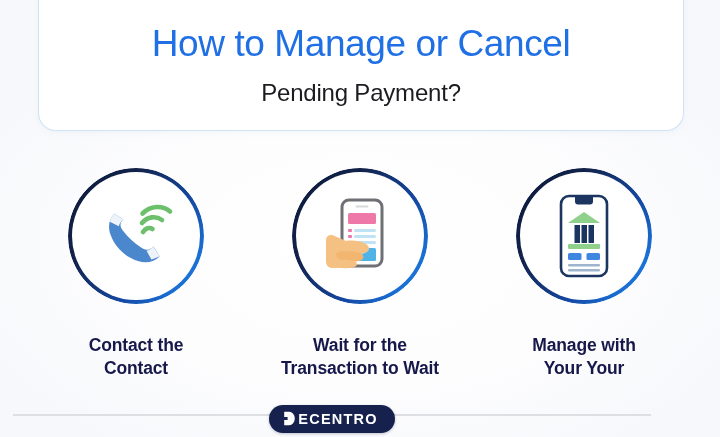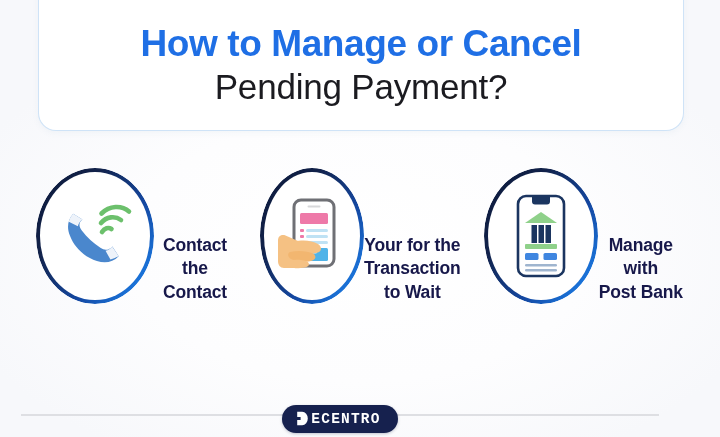--- a/index.html
+++ b/index.html
@@ -31,52 +31,52 @@
     box-shadow: 0 2px 6px rgba(120,150,190,0.07);
     box-sizing: border-box;
     display: flex;
     flex-direction: column;
     align-items: center;
     justify-content: flex-end;
     padding-bottom: 22px;
   }
   .title-line-1 {
     font-size: 37px;
-    font-weight: bold;
+    font-weight: normal;
     color: #1f6fe5;
     letter-spacing: -0.4px;
     line-height: 1.12;
     white-space: nowrap;
   }
   .title-line-2 {
-    font-size: 35px;
+    font-size: 24px;
     font-weight: normal;
     color: #1b1b20;
     letter-spacing: -0.2px;
     line-height: 1.2;
-    margin-top: 2px;
+    margin-top: 15px;
     white-space: nowrap;
   }
 
   
   .steps {
     position: absolute;
     left: 0;
     top: 168px;
     width: 720px;
     display: flex;
     justify-content: space-between;
     padding: 0 36px;
     box-sizing: border-box;
   }
   .step {
     width: 200px;
     display: flex;
-    flex-direction: row;
-    align-items: flex-end;
+    flex-direction: column;
+    align-items: center;
   }
   .circle {
     position: relative;
     width: 136px;
     height: 136px;
     border-radius: 50%;
     background: #ffffff;
     display: flex;
     align-items: center;
     justify-content: center;
@@ -108,28 +108,27 @@
     font-size: 17.5px;
     font-weight: bold;
     color: #17184a;
     line-height: 1.33;
     letter-spacing: -0.15px;
   }
 
   
   .footer {
     position: absolute;
-    left: 16px;
+    left: 8px;
     top: 400px;
     width: 648px;
     height: 37px;
     display: flex;
     align-items: center;
     justify-content: center;
-    font-family: Liberation Mono, monospace;
   }
   .footer-rule {
     position: absolute;
     left: 5px;
     right: 5px;
     top: 14px;
     height: 1.6px;
     background: #dedfe3;
   }
   .logo-pill {
@@ -222,21 +221,21 @@
                        C39 61 28 60 21.5 56.5 C18 54.6 18 49.6 22 48 Z" fill="#f5c183"></path>
               <path d="M18 58 C26 56 36 57 41 59.6 C44.2 61.3 44.2 65 41 66.3
                        C34.5 68.8 25 68 19 65 C15.8 63.4 15 59.3 18 58 Z" fill="#f2b670"></path>
               <path d="M16 66.5 C23 65 31 65.6 35 67.5 C37.6 68.8 37.6 71.6 35 72.8
                        C29.5 75 21 74.6 16 72.2 C13.2 70.9 13.2 67.6 16 66.5 Z" fill="#f5c183"></path>
             </g>
           </svg>
         </div>
       </div>
       <div class="step-label">
-        <span>Your for the</span><br>
+        <span>Wait for the</span><br>
         <span>Transaction to Wait</span>
       </div>
     </div>
 
     <div class="step">
       <div class="circle">
         <div class="circle-inner">
           <svg width="66" height="88" viewBox="0 0 66 88" aria-hidden="true">
 
             <rect x="10" y="4" width="46" height="80" rx="8" ry="8" fill="#ffffff" stroke="#1b3560" stroke-width="2.6"></rect>
@@ -257,21 +256,21 @@
             <rect x="17" y="61" width="13.5" height="7" rx="1.6" fill="#3f86e0"></rect>
             <rect x="35.5" y="61" width="13.5" height="7" rx="1.6" fill="#3f86e0"></rect>
 
             <rect x="17" y="72" width="32" height="2.6" rx="1.3" fill="#9fb5cf"></rect>
             <rect x="17" y="77" width="32" height="2.6" rx="1.3" fill="#9fb5cf"></rect>
           </svg>
         </div>
       </div>
       <div class="step-label">
         <span>Manage with</span><br>
-        <span>Post Bank</span>
+        <span>Your Your</span>
       </div>
     </div>
 
   </div>
 
   <div class="footer">
     <div class="footer-rule"></div>
     <div class="logo-pill">
       <svg class="logo-d" width="13" height="15" viewBox="0 0 13 15" aria-hidden="true">
         <path d="M1.2 0.8 H6.2 A5.6 6.7 0 0 1 6.2 14.2 H1.2 V9.1 H4.6 V5.9 H1.2 Z" fill="#ffffff"></path>

